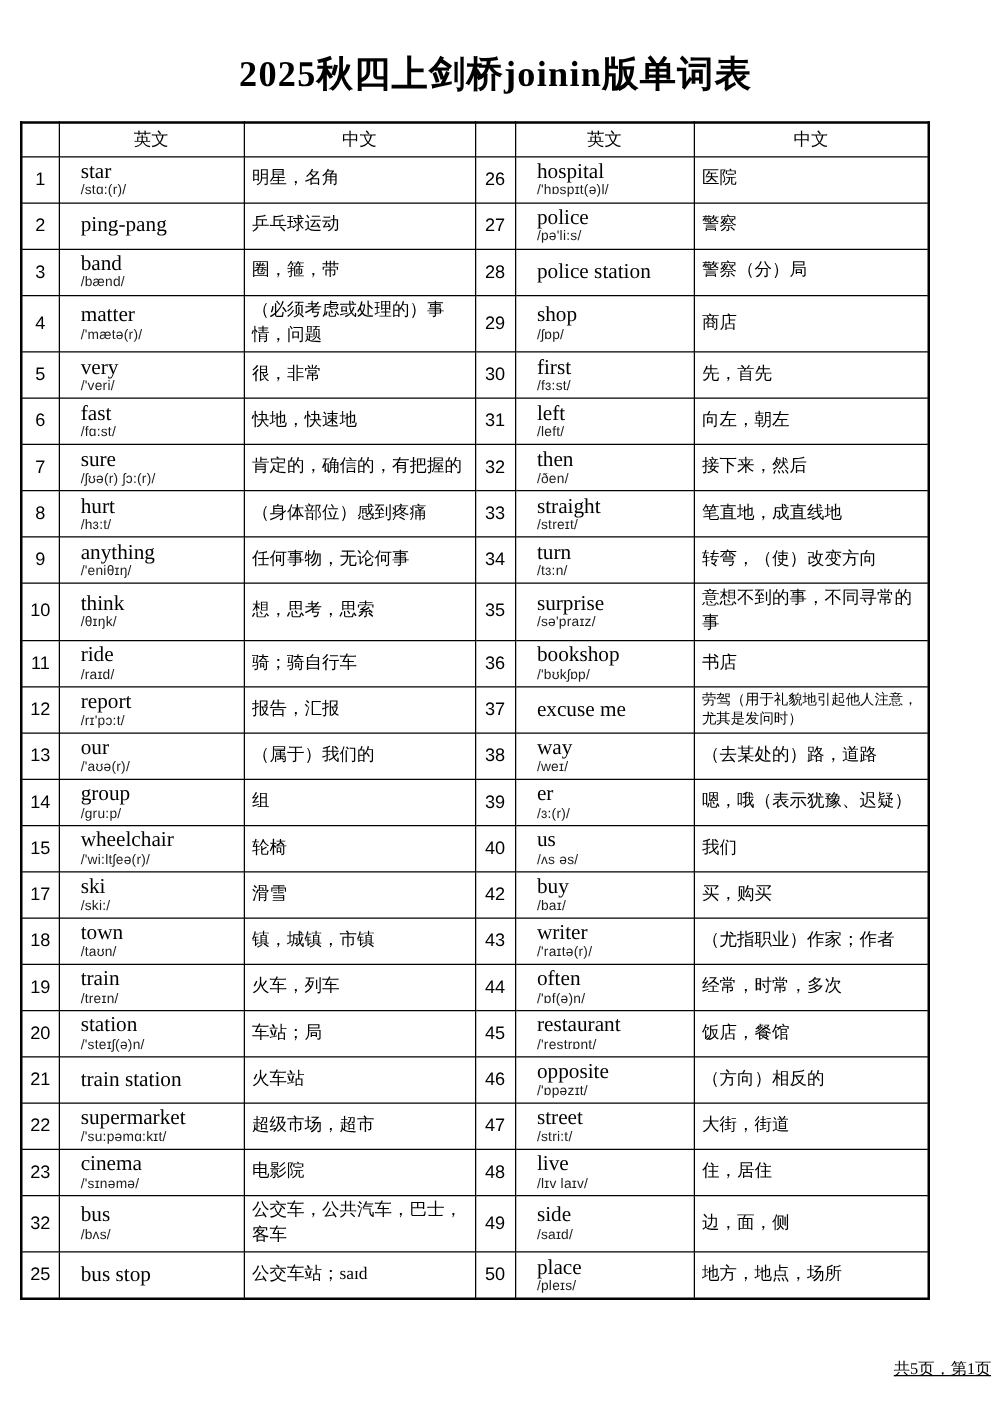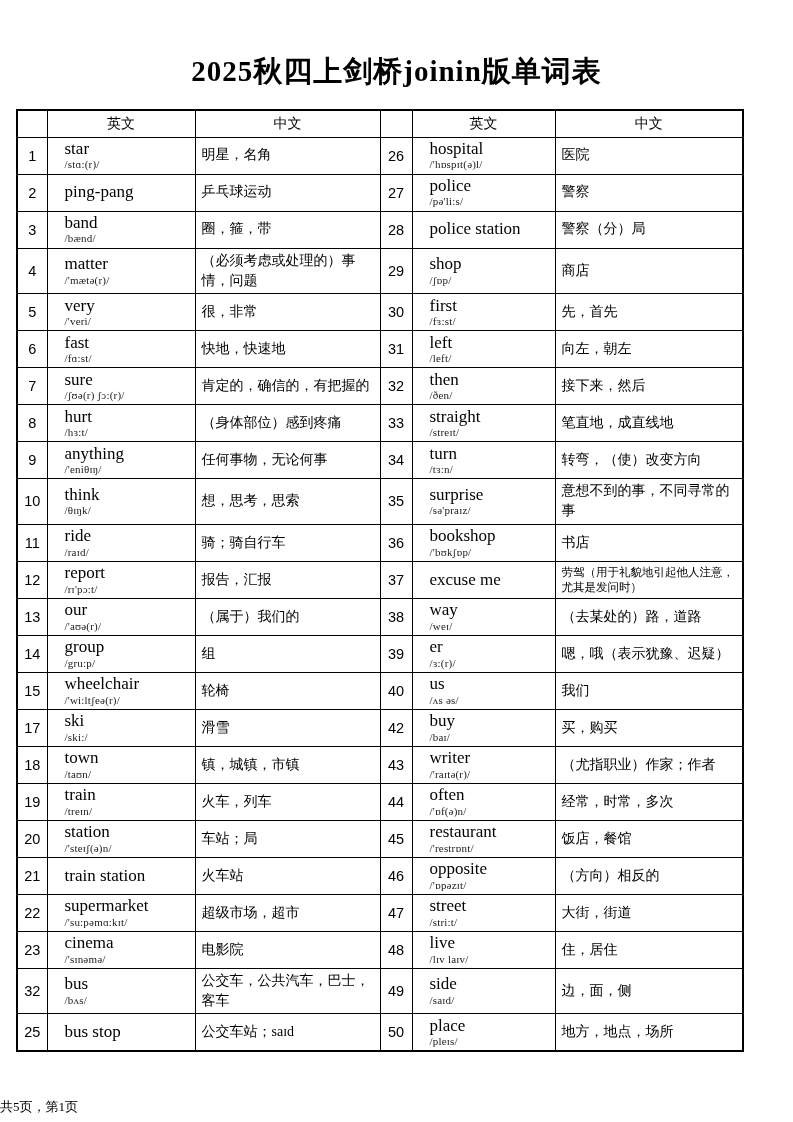--- a/index.html
+++ b/index.html
@@ -7,21 +7,21 @@
     margin: 0; padding: 0;
     width: 793px; height: 1122px;
     background: #ffffff;
     font-family: "Liberation Serif", serif;
     color: #000;
     overflow: hidden;
     position: relative;
   }
   .page { width: 793px; height: 1122px; position: relative; }
   .title {
-    margin: 16px;
+    margin: 4px;
     padding-top: 36px;
     text-align: center;
     font-size: 29px;
     font-weight: bold;
     font-family: "Liberation Serif", serif;
     letter-spacing: 1px;
   }
   table.word-table {
     border-collapse: collapse;
     table-layout: fixed;
@@ -50,36 +50,37 @@
   }
   td.cell-en { padding: 1px 17px; }
   td.cell-en .word {
     font-size: 17px;
     line-height: 1.08;
     font-family: "Liberation Serif", serif;
   }
   td.cell-en .phon {
     font-size: 11px;
     line-height: 1.15;
-    font-family: Liberation Serif, serif;
+    font-family: Liberation Sans, sans-serif;
     color: #1a1a1a;
     letter-spacing: 0.2px;
   }
   td.cell-zh {
     font-size: 14px;
     line-height: 1.45;
     padding: 2px 6px;
   }
   td.cell-zh.small { font-size: 11.5px; line-height: 1.25; }
   .footer {
     position: absolute;
     left: 0; right: 0;
     bottom: 22px;
-    text-align: left;
+    text-align: right;
     font-size: 13px;
+    text-decoration: underline;
   }
 </style>
 </head>
 <body>
 
 <div class="page">
   <h1 class="title">2025秋四上剑桥joinin版单词表</h1>
 
   <table class="word-table">
     <colgroup>

